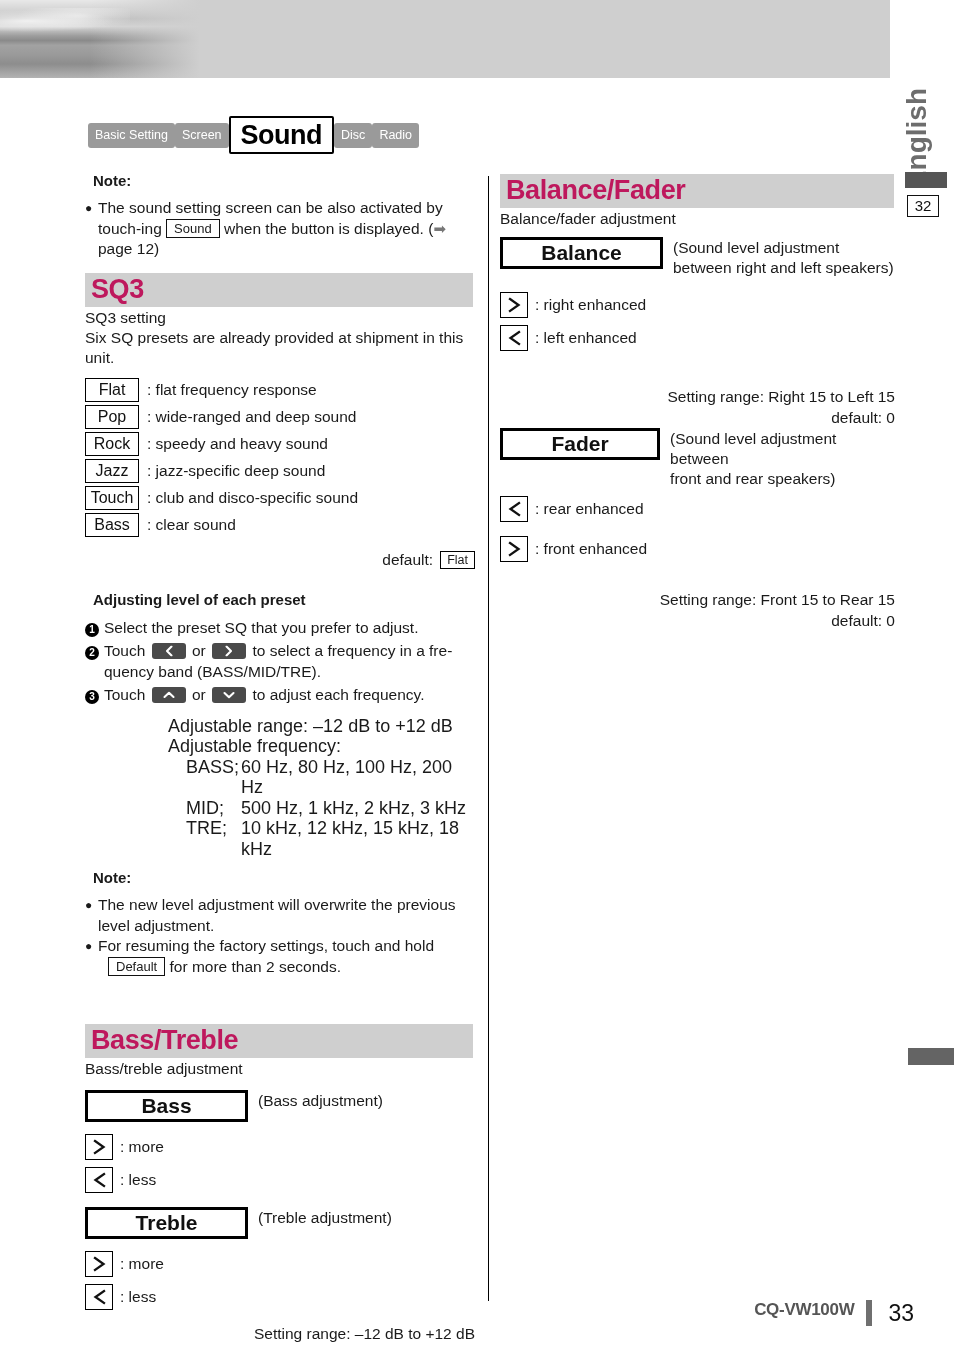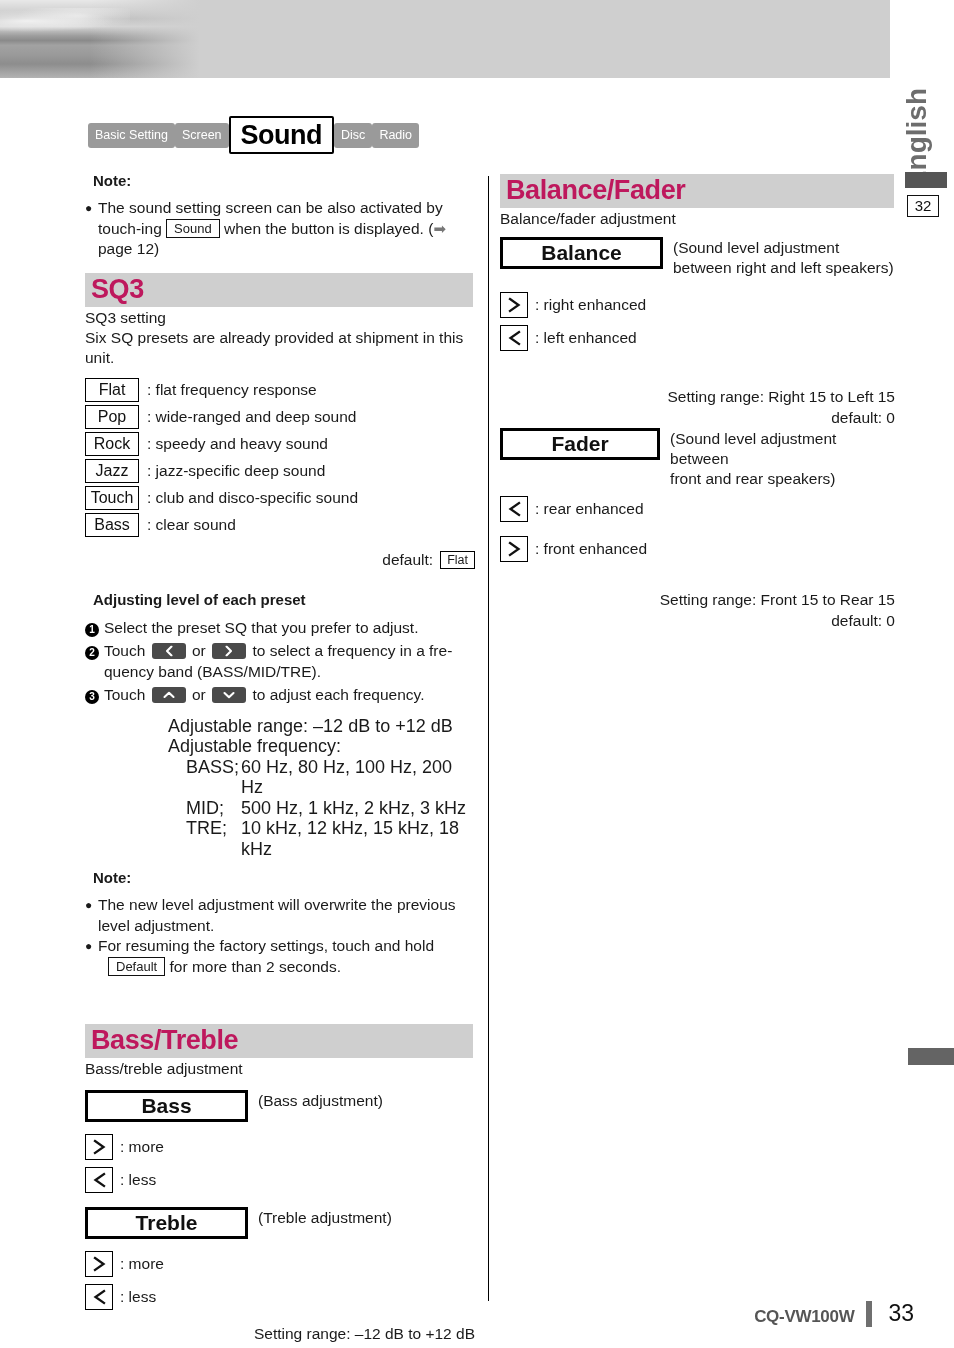--- a/index.html
+++ b/index.html
@@ -100,21 +100,21 @@
   
   .arrow-row{display:flex;align-items:center;margin-top:7px;}
   .arrowbox{width:28px;height:26px;border:1.5px solid #000;background:#fff;
     box-sizing:border-box;display:flex;align-items:center;justify-content:center;}
   .arrow-label{font-size:15.5px;margin-left:7px;}
 
   .range-line{text-align:right;font-size:15.5px;line-height:20.5px;}
 
   
   #footer{position:absolute;left:0;top:1300px;width:914px;
-    display:flex;align-items:flex-end;justify-content:flex-end;}
+    display:flex;align-items:flex-start;justify-content:flex-end;}
   #footer-model{font-size:17px;font-weight:bold;color:#555;letter-spacing:-.3px;}
   #footer-sep{width:6px;height:26px;background:#6f6f6f;margin:0 16px 0 12px;}
   #footer-page{font-size:23px;color:#111;}
 </style>
 </head>
 <body>
 
 <div id="top-band">
   <div id="top-photo"></div>
 </div>

